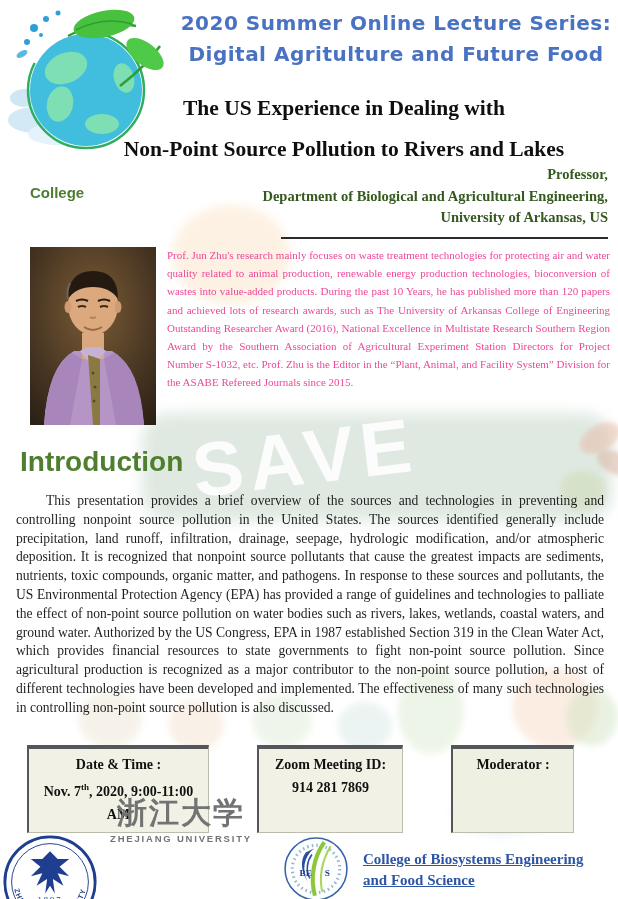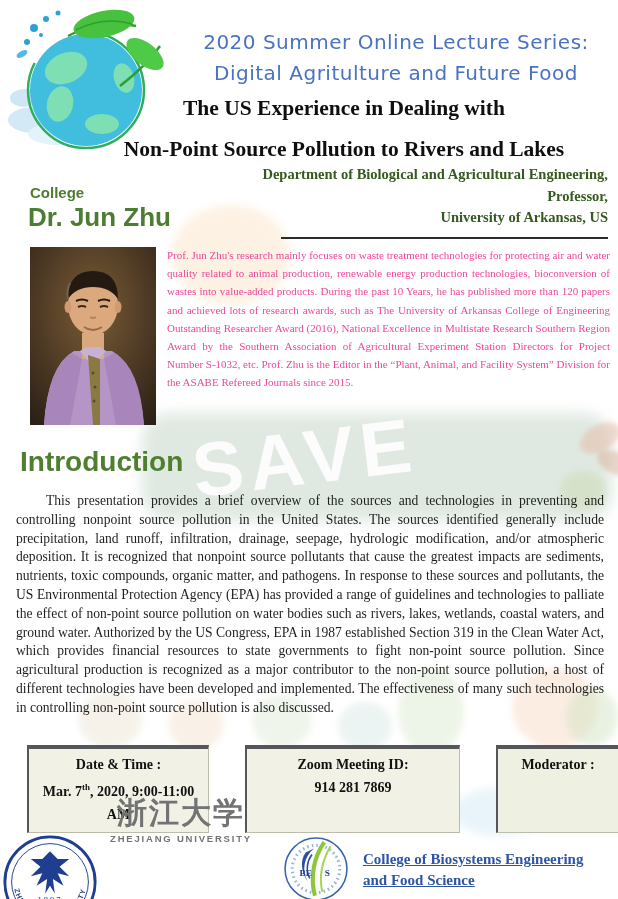--- a/index.html
+++ b/index.html
@@ -20,22 +20,22 @@
   .tree2 { left:168px; top:700px; width:56px; height:50px; background:#f2dcc5; opacity:.4; filter:blur(3px); }
   .tree3 { left:252px; top:694px; width:60px; height:54px; background:#d9e8cf; opacity:.4; filter:blur(3px); }
   .tree4 { left:338px; top:702px; width:54px; height:48px; background:#cfe5df; opacity:.4; filter:blur(3px); }
   .tree5 { left:566px; top:688px; width:52px; height:58px; background:#cfe3c0; opacity:.45; filter:blur(3px); }
   .bluepool { left:452px; top:788px; width:96px; height:48px; background:#d7ecf6; opacity:.55; filter:blur(4px); }
   .watermark { left:192px; top:414px; font-family:"Liberation Sans", sans-serif; font-weight:bold; font-size:76px; letter-spacing:6px; color:#ffffff; opacity:.88; transform:rotate(-7deg); }
 
   
   .earth { position:absolute; left:4px; top:2px; width:172px; height:156px; z-index:1; }
   .series-title { position:absolute; left:178px; top:8px; width:436px; z-index:1; text-align:center;
-    font-family:"DejaVu Sans", sans-serif; font-weight:normal; font-size:20px; line-height:31px;
-    color:#4a72c2; letter-spacing:.5px;margin-top:19px; }
+    font-family:"DejaVu Sans", sans-serif; font-weight:bold; font-size:20px; line-height:31px;
+    color:#4a72c2; letter-spacing:.5px; }
   .main-title { position:absolute; left:68px; top:88px; width:552px; z-index:1; text-align:center;
     font-weight:bold; font-size:21.5px; line-height:41px; color:#0f0f0f; }
 
   
   .affiliation { position:absolute; right:10px; top:164px; width:380px; z-index:1; text-align:right;
     color:#35591f; font-weight:bold; font-size:14.5px; line-height:21.5px; }
   .affil-underline { position:absolute; left:281px; top:237px; width:327px; border-top:2px solid #2b2b2b; z-index:1; }
   .speaker-label { position:absolute; left:30px; top:184px; z-index:1; font-family:"Liberation Sans", sans-serif;
     font-weight:bold; font-size:15px; color:#4d7c33; }
   .speaker-name { position:absolute; left:28px; top:202px; z-index:1; font-family:"Liberation Sans", sans-serif;
@@ -46,26 +46,26 @@
   .bio { position:absolute; left:167px; top:246px; width:443px; z-index:1; text-align:justify;
     font-size:11px; line-height:18.2px; color:#ec4899; }
 
   
   .intro-heading { position:absolute; left:20px; top:446px; z-index:1; font-family:"Liberation Sans", sans-serif;
     font-weight:bold; font-size:28px; color:#4e7e2e;text-align:center; }
   .intro-text { position:absolute; left:16px; top:492px; width:588px; z-index:1; text-align:justify;
     font-size:13.6px; line-height:18.8px; color:#1e1e1e; text-indent:30px; }
 
   
-  .boxes { position:absolute; left:27px; top:745px; z-index:1; display:flex; gap:36px; }
+  .boxes { position:absolute; left:27px; top:745px; z-index:1; display:flex; gap:48px; }
   .info-box { background:#f1f2e5; border:1px solid #bcbcab; border-top:4px solid #55565a; border-left:2px solid #55565a;
     text-align:center; font-weight:bold; font-size:14px; line-height:23px; color:#111; padding:4px 2px 6px; }
   .info-box sup { font-size:9px; }
   .box-date { width:182px; }
-  .box-zoom { width:215px; }
+  .box-zoom { width:146px; }
   .box-mod  { width:123px; background:#eef1e2; }
 
   
   .seal-zju { position:absolute; left:2px; top:834px; width:96px; height:96px; z-index:1; }
   .cn-logo { position:absolute; left:100px; top:796px; width:162px; z-index:1; text-align:center; color:#737373; }
   .cn-logo .cn { font-weight:bold; font-size:30px; line-height:34px; letter-spacing:2px; }
   .cn-logo .en { font-family:"Liberation Sans", sans-serif; font-weight:bold; font-size:9.5px; letter-spacing:1.8px; margin-top:3px; }
   .seal-bes { position:absolute; left:283px; top:836px; width:66px; height:66px; z-index:1; }
   .college { position:absolute; left:363px; top:849px; width:250px; z-index:1; color:#2e55a5;
     font-weight:bold; font-size:15px; line-height:21px;text-decoration:underline; }
@@ -119,28 +119,27 @@
     <div>2020 Summer Online Lecture Series:</div>
     <div>Digital Agritulture and Future Food</div>
   </div>
 
   <div class="main-title">
     <div>The US Experience in Dealing with</div>
     <div>Non-Point Source Pollution to Rivers and Lakes</div>
   </div>
 
   <div class="affiliation">
+    <div>Professor,</div>
     <div>Department of Biological and Agricultural Engineering,</div>
-    <div>Professor,</div>
     <div>University of Arkansas, US</div>
   </div>
   <div class="affil-underline"></div>
 
   <div class="speaker-label">College</div>
-  <div class="speaker-name">Dr. Jun Zhu</div>
 
   <div class="portrait">
     <svg width="126" height="178" viewBox="0 0 126 178">
       <defs>
         <radialGradient id="pbg" cx="50%" cy="35%" r="80%">
           <stop offset="0%" stop-color="#7a5c36"></stop>
           <stop offset="60%" stop-color="#4a3723"></stop>
           <stop offset="100%" stop-color="#2a2015"></stop>
         </radialGradient>
       </defs>
@@ -169,21 +168,21 @@
   </div>
 
   <div class="bio">Prof. Jun Zhu's research mainly focuses on waste treatment technologies for protecting air and water quality related to animal production, renewable energy production technologies, bioconversion of wastes into value-added products. During the past 10 Years, he has published more than 120 papers and achieved lots of research awards, such as The University of Arkansas College of Engineering Outstanding Researcher Award (2016), National Excellence in Multistate Research Southern Region Award by the Southern Association of Agricultural Experiment Station Directors for Project Number S-1032, etc. Prof. Zhu is the Editor in the “Plant, Animal, and Facility System” Division for the ASABE Refereed Journals since 2015.</div>
 
   <div class="intro-heading">Introduction</div>
   <div class="intro-text">This presentation provides a brief overview of the sources and technologies in preventing and controlling nonpoint source pollution in the United States. The sources identified generally include precipitation, land runoff, infiltration, drainage, seepage, hydrologic modification, and/or atmospheric deposition. It is recognized that nonpoint source pollutants that cause the greatest impacts are sediments, nutrients, toxic compounds, organic matter, and pathogens. In response to these sources and pollutants, the US Environmental Protection Agency (EPA) has provided a range of guidelines and technologies to palliate the effect of non-point source pollution on water bodies such as rivers, lakes, wetlands, coastal waters, and ground water. Authorized by the US Congress, EPA in 1987 established Section 319 in the Clean Water Act, which provides financial resources to state governments to fight non-point source pollution. Since agricultural production is recognized as a major contributor to the non-point source pollution, a host of different technologies have been developed and implemented. The effectiveness of many such technologies in controlling non-point source pollution is also discussed.</div>
 
   <div class="boxes">
     <div class="info-box box-date">
       <div>Date &amp; Time :</div>
-      <div><span>Mar. 7</span><sup>th</sup><span>, 2020, 9:00-11:00 AM</span></div>
+      <div><span>Nov. 7</span><sup>th</sup><span>, 2020, 9:00-11:00 AM</span></div>
     </div>
     <div class="info-box box-zoom">
       <div>Zoom  Meeting ID:</div>
       <div>914 281 7869</div>
     </div>
     <div class="info-box box-mod">
       <div>Moderator :</div>
     </div>
   </div>
 

